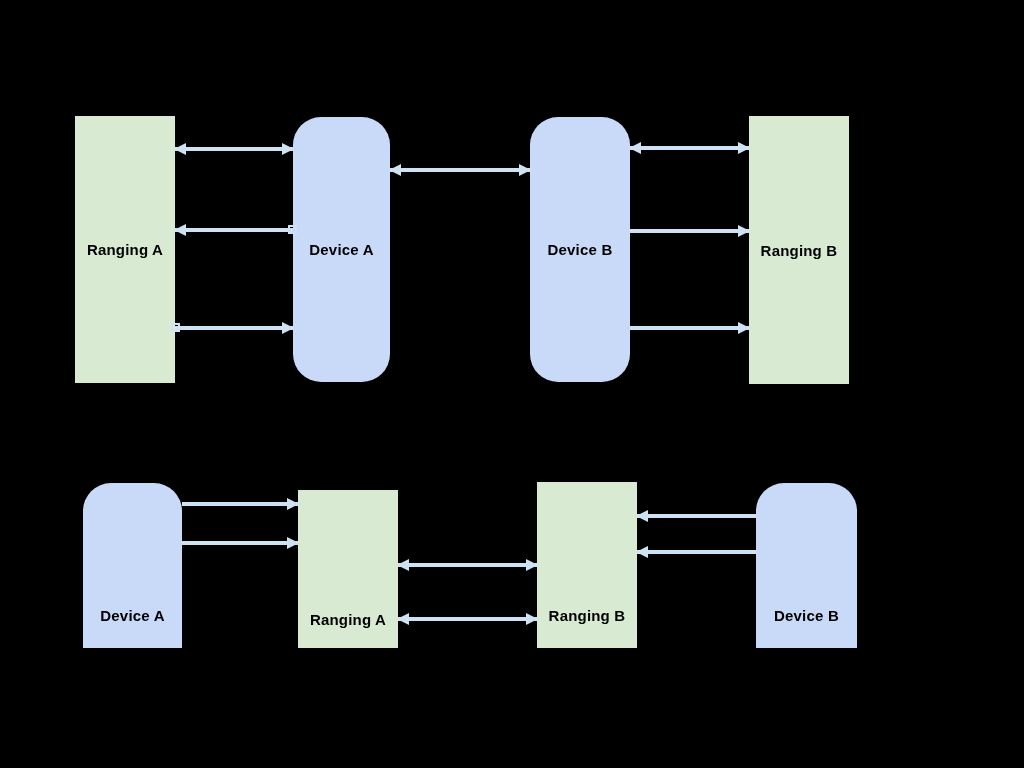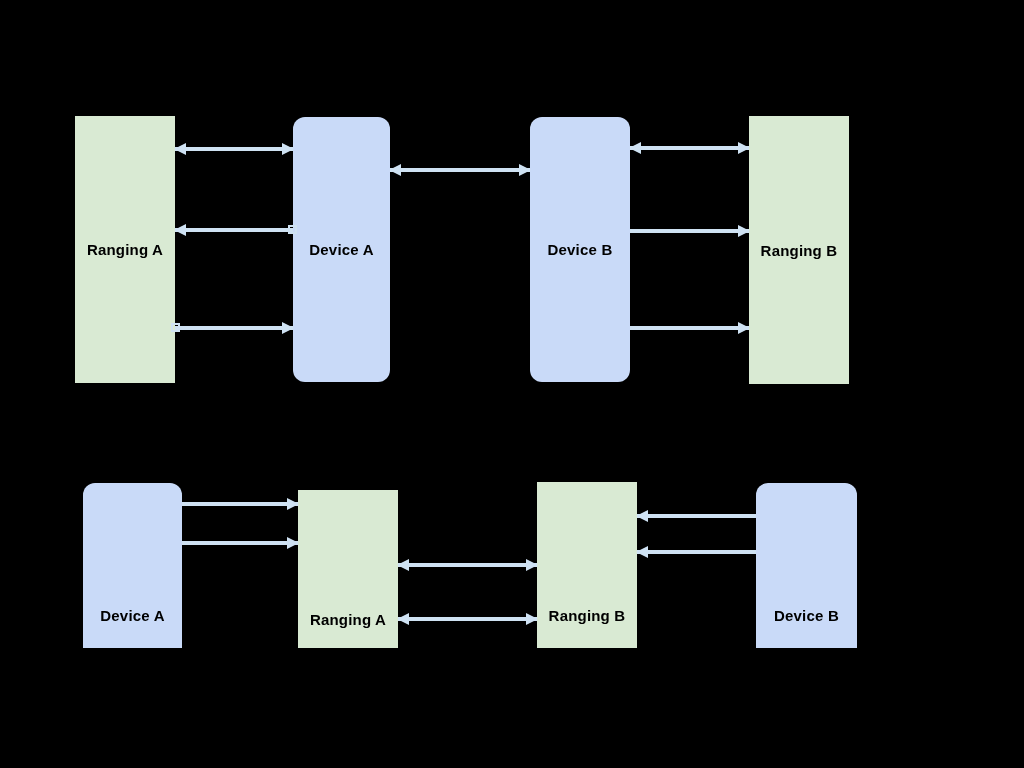--- a/index.html
+++ b/index.html
@@ -25,21 +25,21 @@
     align-items: center;
     justify-content: center;
     box-sizing: border-box;
   }
   .box.ranging {
     background: var(--ranging, #d9ead3);
     border-radius: 0;
   }
   .box.device {
     background: var(--device, #c9daf8);
-    border-radius: 12px;
+    border-radius: 28px;
   }
   .box-label {
     color: var(--label, #000000);
     font-weight: bold;
     font-size: 15px;
     letter-spacing: 0.2px;
     white-space: nowrap;
   }
   .arrow {
     position: absolute;

